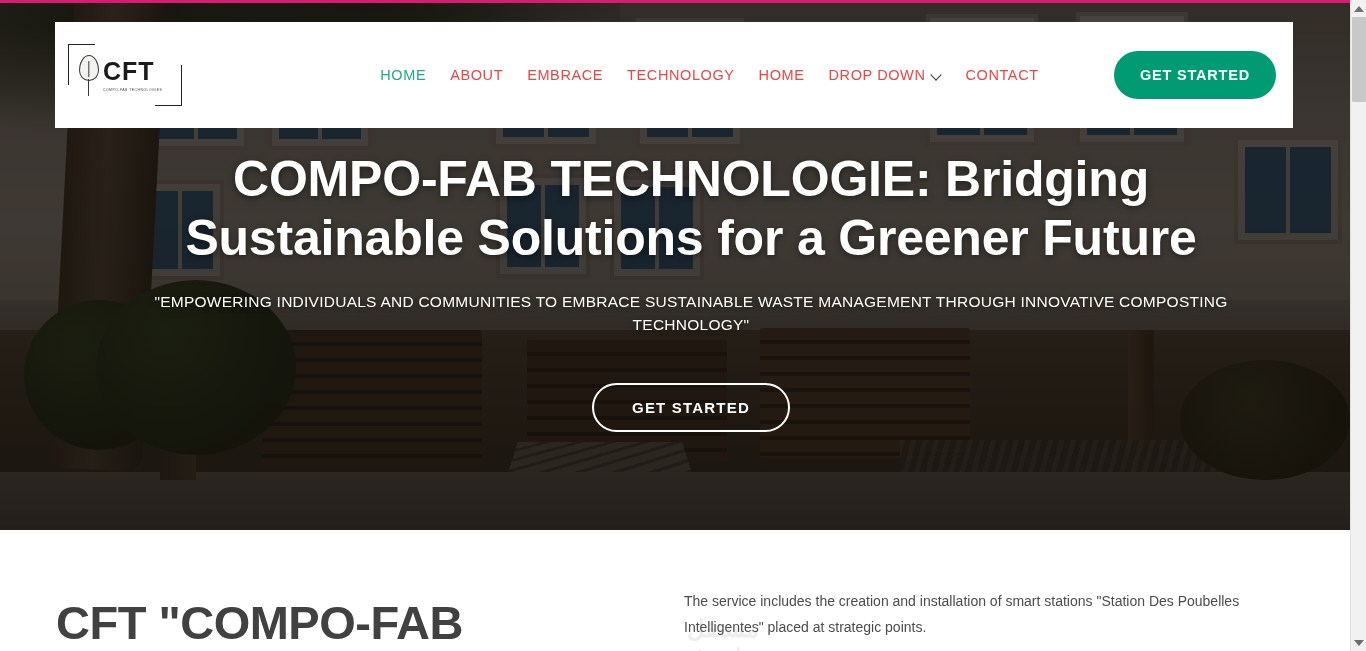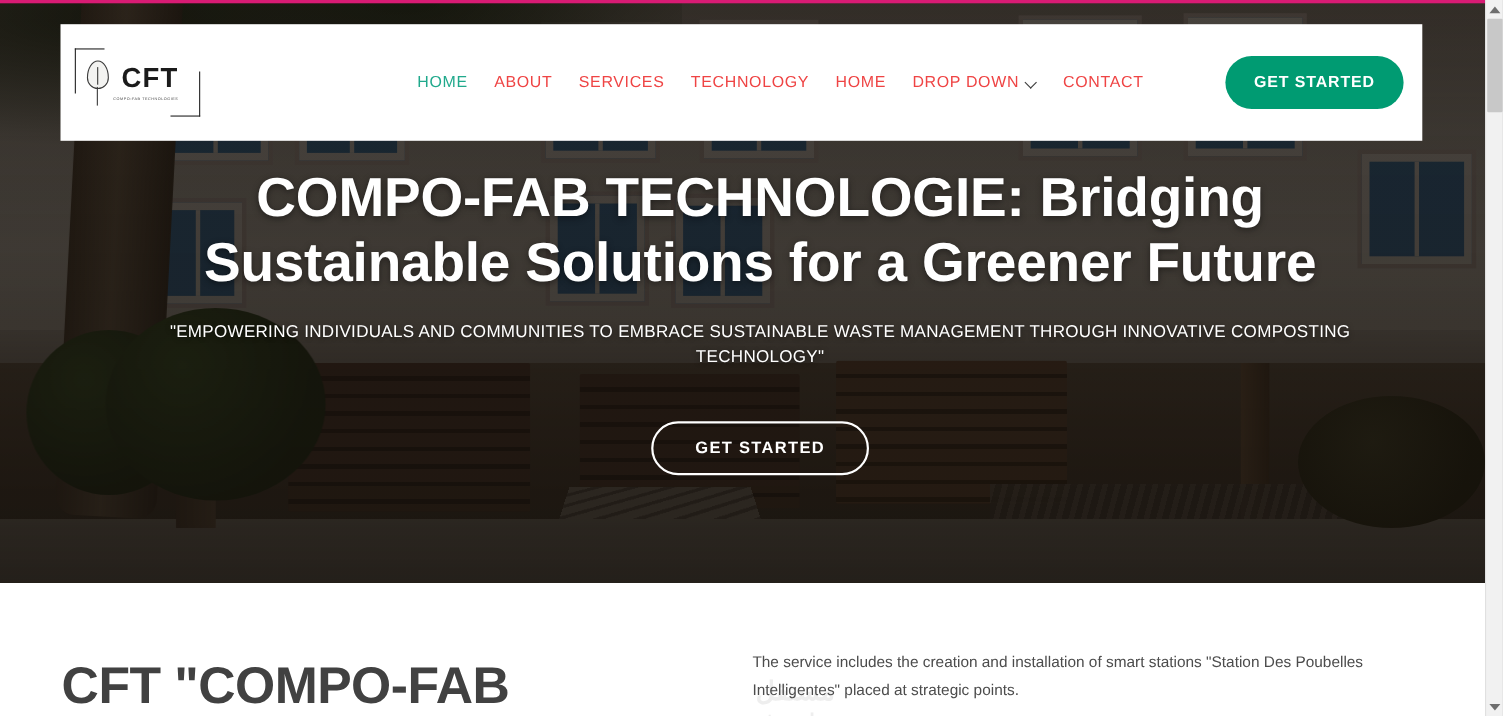--- a/index.html
+++ b/index.html
@@ -108,21 +108,21 @@
 
   
   .header-card {
     position:absolute; left:55px; top:22px; width:1238px; height:106px;
     background:#ffffff; z-index:30;
     display:flex; align-items:center;
   }
   .logo { width:250px; padding-left:13px; display:flex; align-items:center; }
   .logo-box {
     position:relative; width:96px; height:62px;
-    display:flex; align-items:center; gap:2px; padding-left:9px;text-align:right;
+    display:flex; align-items:center; gap:2px; padding-left:9px;
   }
   .logo-box::before,.logo-box::after {
     content:""; position:absolute; width:26px; height:40px;
   }
   .logo-box::before { left:0; top:0; border-left:1.5px solid #222; border-top:1.5px solid #222; }
   .logo-box::after  { right:-18px; bottom:0; border-right:1.5px solid #222; border-bottom:1.5px solid #222; }
   .leaf-mark { position:relative; width:24px; height:44px; }
   .leaf-mark .leafshape {
     position:absolute; top:2px; left:2px; width:20px; height:26px;
     border:1.4px solid #3a3a3a; border-radius:50% 50% 50% 50%/60% 60% 40% 40%;
@@ -290,21 +290,21 @@
     </div>
 
     <nav class="nav">
       <a class="nav-link active">
         <span>HOME</span>
       </a>
       <a class="nav-link">
         <span>ABOUT</span>
       </a>
       <a class="nav-link">
-        <span>SERVICES</span>
+        <span>EMBRACE</span>
       </a>
       <a class="nav-link">
         <span>TECHNOLOGY</span>
       </a>
       <a class="nav-link">
         <span>HOME</span>
       </a>
       <a class="nav-link">
         <span>DROP DOWN</span>
         <span class="chev"></span>

